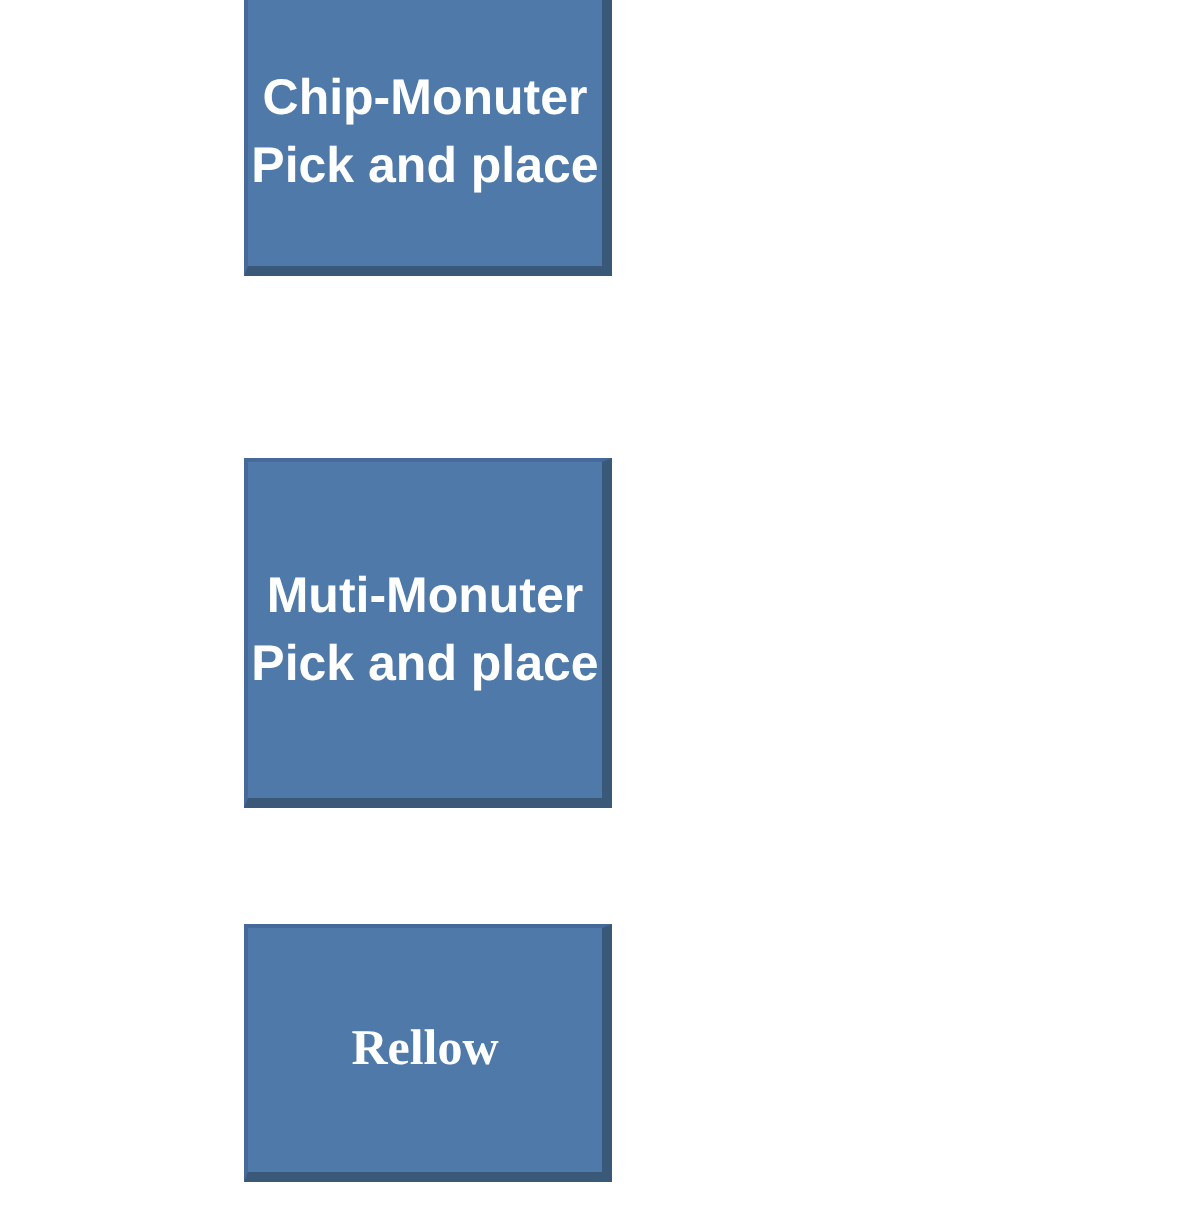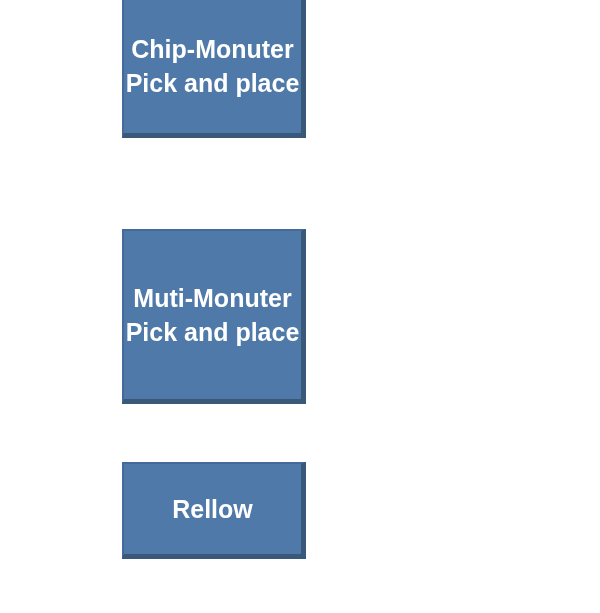--- a/index.html
+++ b/index.html
@@ -46,21 +46,22 @@
   #node-chip-mounter {
     top: -4px;
     height: 142px;
   }
   #node-multi-mounter {
     top: 229px;
     height: 175px;
   }
   #node-reflow {
     top: 462px;
-    height: 97px;
+    height: 129px;
+    font-family: Liberation Serif, serif;
   }
 </style>
 </head>
 <body>
 
 <div class="diagram">
 
   <div class="flow-node" id="node-chip-mounter">
     <div class="node-line">Chip-Monuter</div>
     <div class="node-line">Pick and place</div>

